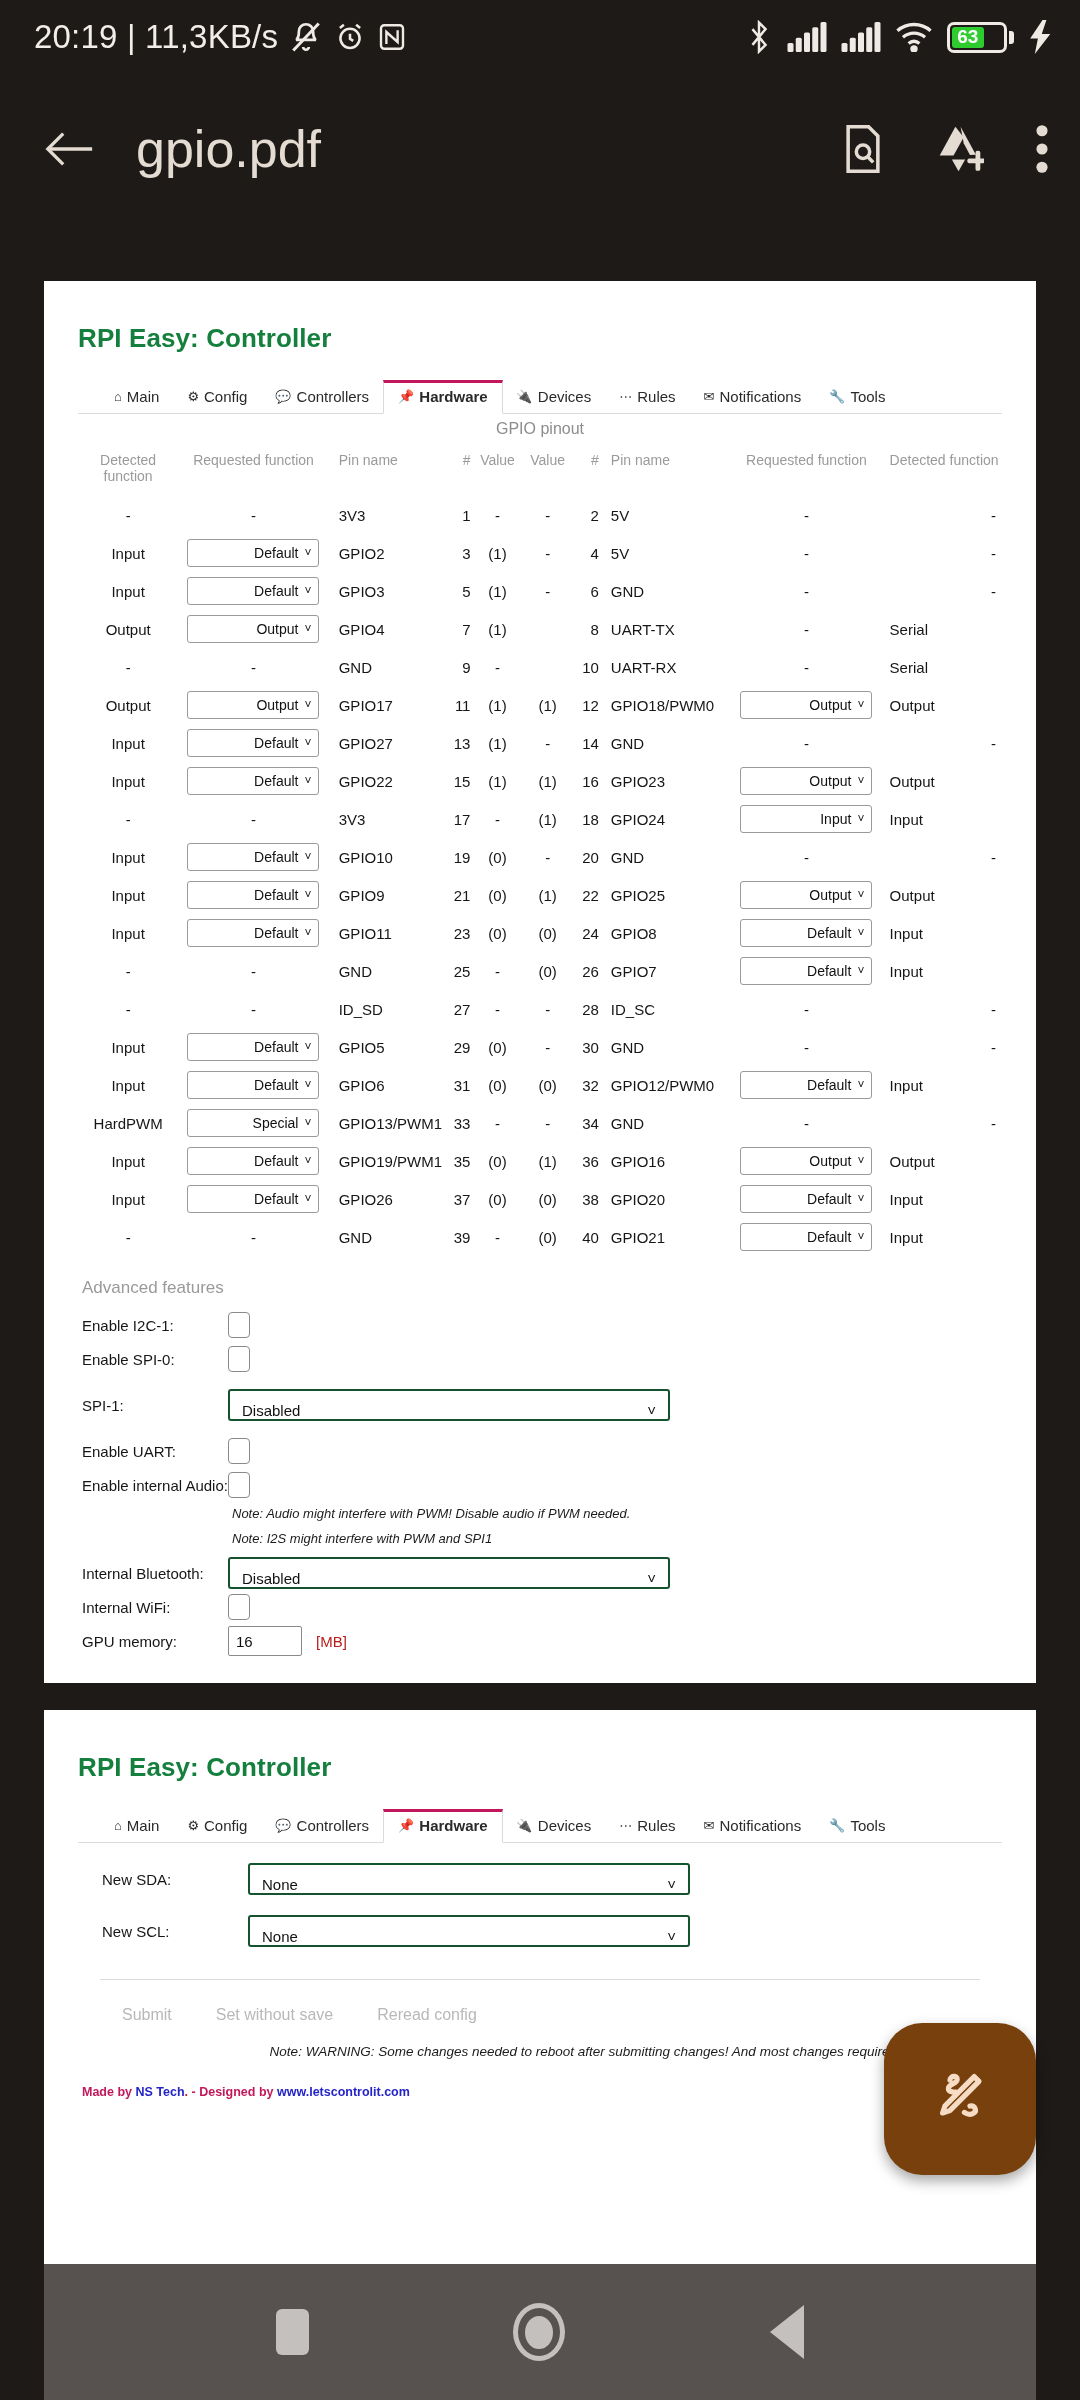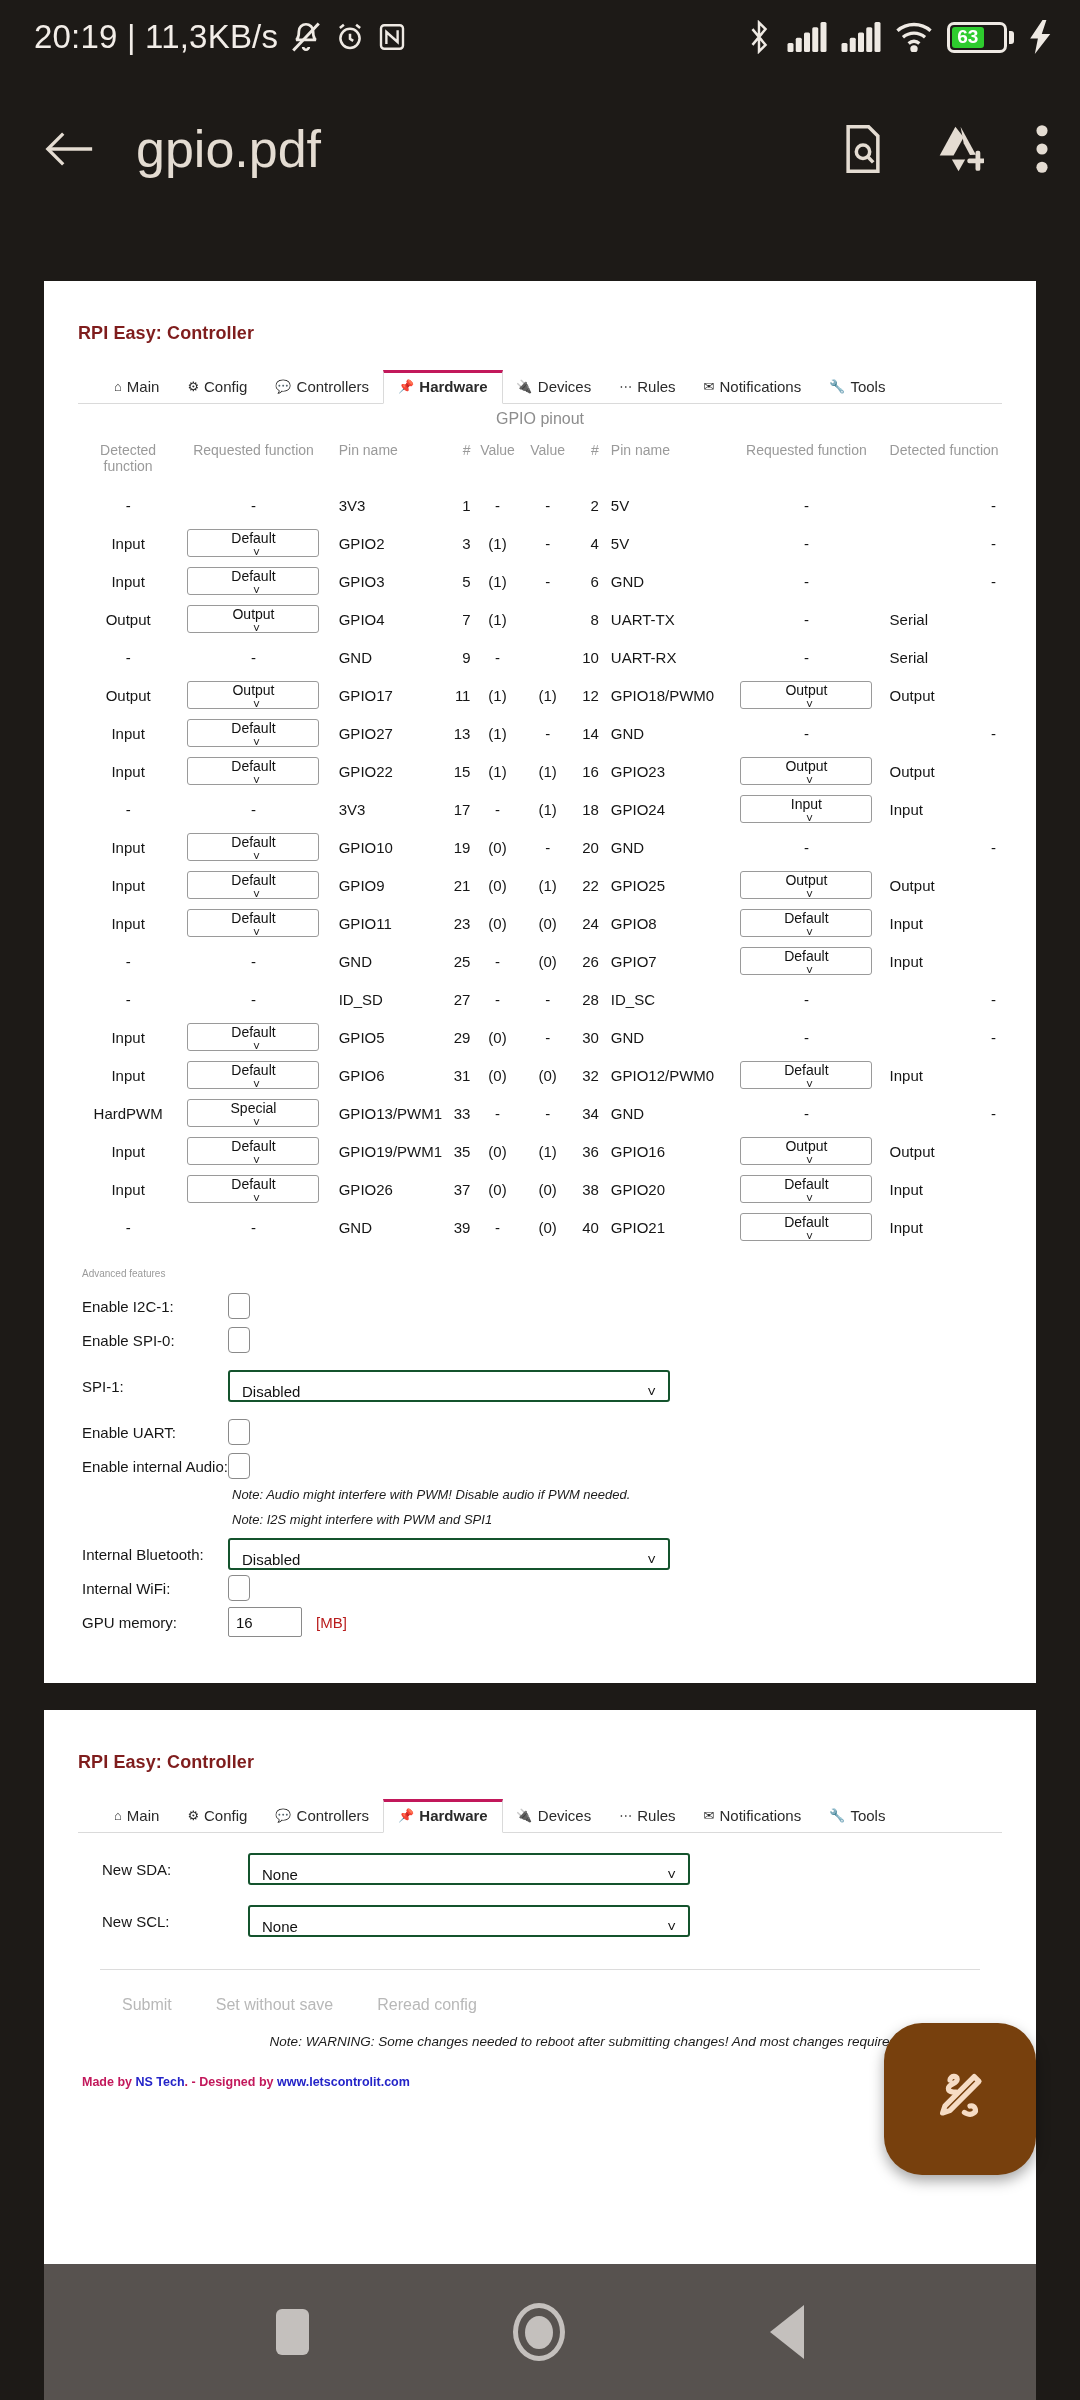--- a/index.html
+++ b/index.html
@@ -49,21 +49,21 @@
   .page {
     position: absolute; left: 44px; width: 992px; background: #ffffff;
   }
   .page1 { top: 281px; height: 1402px; }
   .page2 { top: 1710px; height: 494px; }
   .page3 { top: 2204px; height: 60px; }
 
   .paper { padding: 0 34px; }
 
   .brand {
-    color: #7f1d1d; font-size: 18px; font-weight: bold; letter-spacing: .1px;
+    color: #15803d; font-size: 26px; font-weight: bold; letter-spacing: .1px;
     padding-top: 42px;
   }
 
   
   .tabs {
     display: flex; align-items: flex-end; gap: 0;
     border-bottom: 1px solid #dadada; margin-top: 26px; padding-left: 22px;
   }
   .tab {
     display: flex; align-items: center; gap: 5px;
@@ -98,28 +98,28 @@
   .c-valL { width: 50px; text-align: center; }
   .c-valR { width: 50px; text-align: center; }
   .c-numR { width: 28px; text-align: right; }
   .c-pinR { width: 130px; text-align: left; padding-left: 10px !important; }
   .c-reqR { width: 150px; text-align: center; }
   .c-detR { width: 120px; text-align: left; padding-left: 8px !important; }
   .dash-right { text-align: right !important; padding-right: 6px !important; }
 
   
   .sel {
-    display: inline-flex; align-items: center; justify-content: space-between;
+    display: inline-flex; align-items: center; justify-content: flex-end;
     border: 1px solid #9a9a9a; border-radius: 3px; background: #fff;
-    height: 28px; width: 132px; padding: 0 7px; font-size: 14px; color: #111; flex-direction: column;
+    height: 28px; width: 132px; padding: 0 7px; font-size: 14px; color: #111;
   }
   .sel .chev { font-size: 12px; color: #222; margin-left: 6px; }
 
   
-  .adv-title { color: #9a9a9a; font-size: 10px; margin-top: 22px; padding-left: 4px; }
+  .adv-title { color: #9a9a9a; font-size: 17px; margin-top: 22px; padding-left: 4px; }
   .adv { margin-top: 10px; }
   .arow { display: flex; align-items: center; min-height: 34px; }
   .alabel { width: 150px; font-size: 15px; color: #161616; flex: none; padding-left: 4px; }
   .afield { flex: 1; display: flex; align-items: center; }
   .cbox {
     width: 22px; height: 26px; border: 1px solid #8a8a8a; border-radius: 4px; background: #fff;
   }
   .note {
     font-size: 13px; font-style: italic; color: #1c1c1c;
     padding-left: 154px; margin: 4px 0 10px 0;

